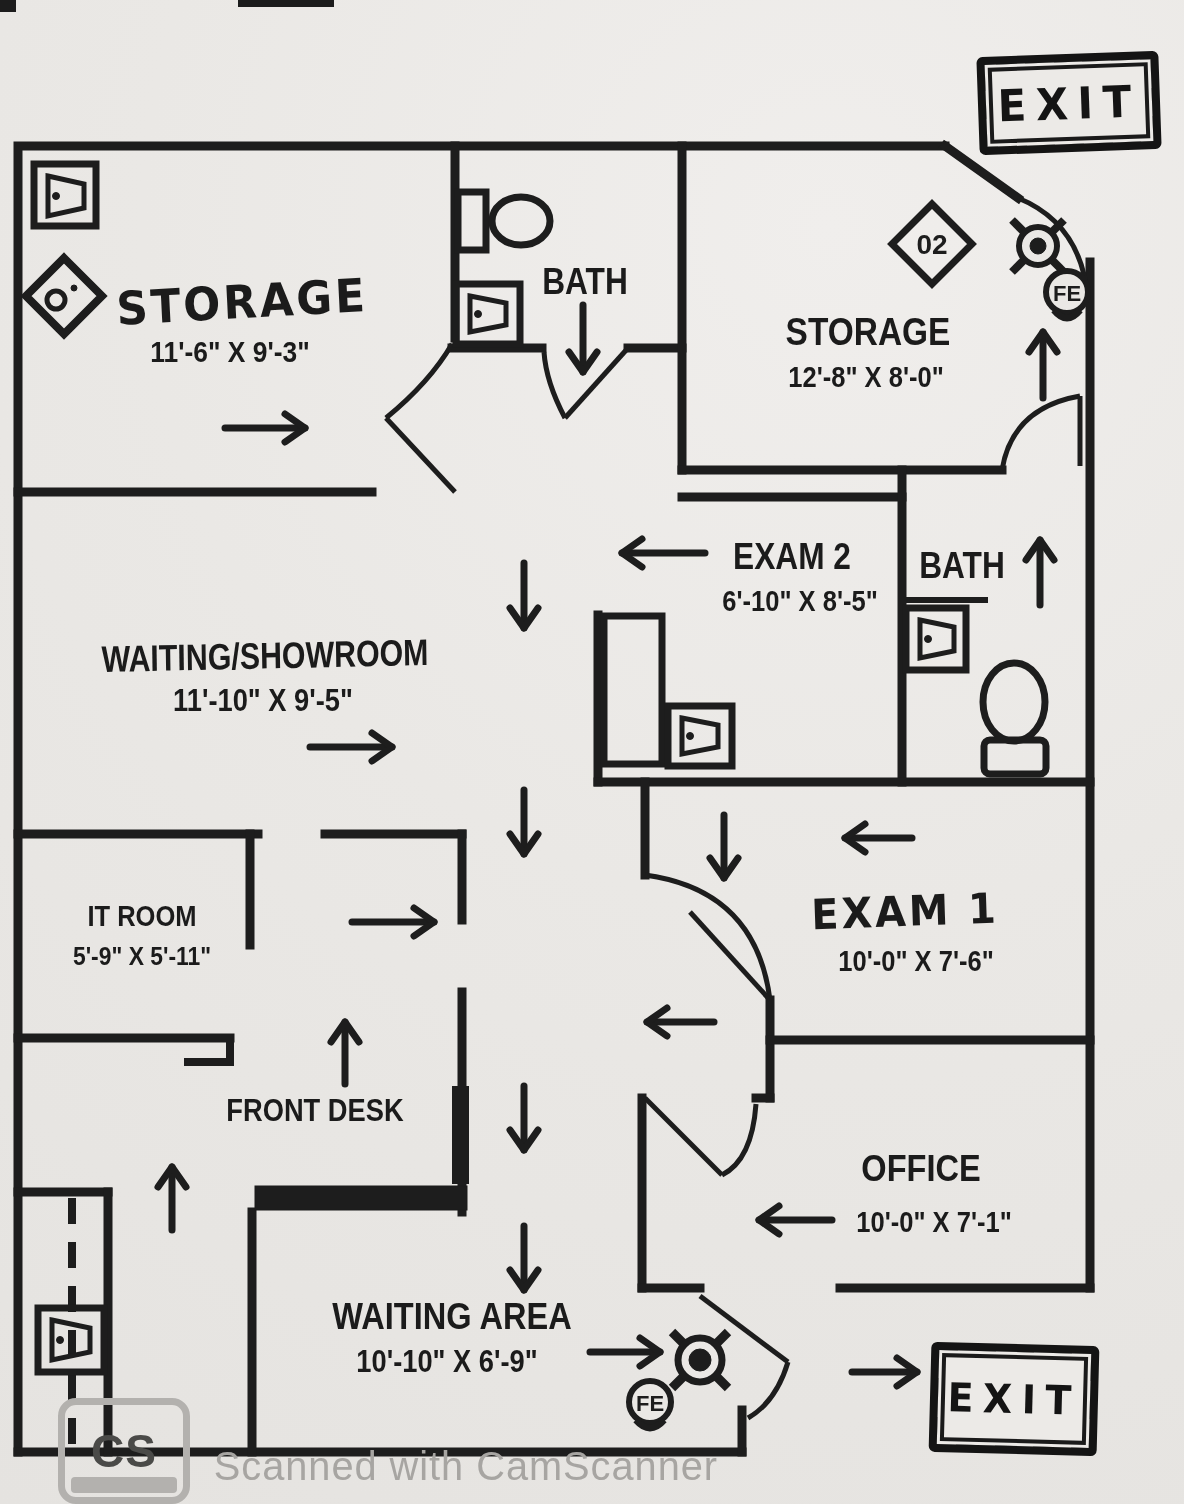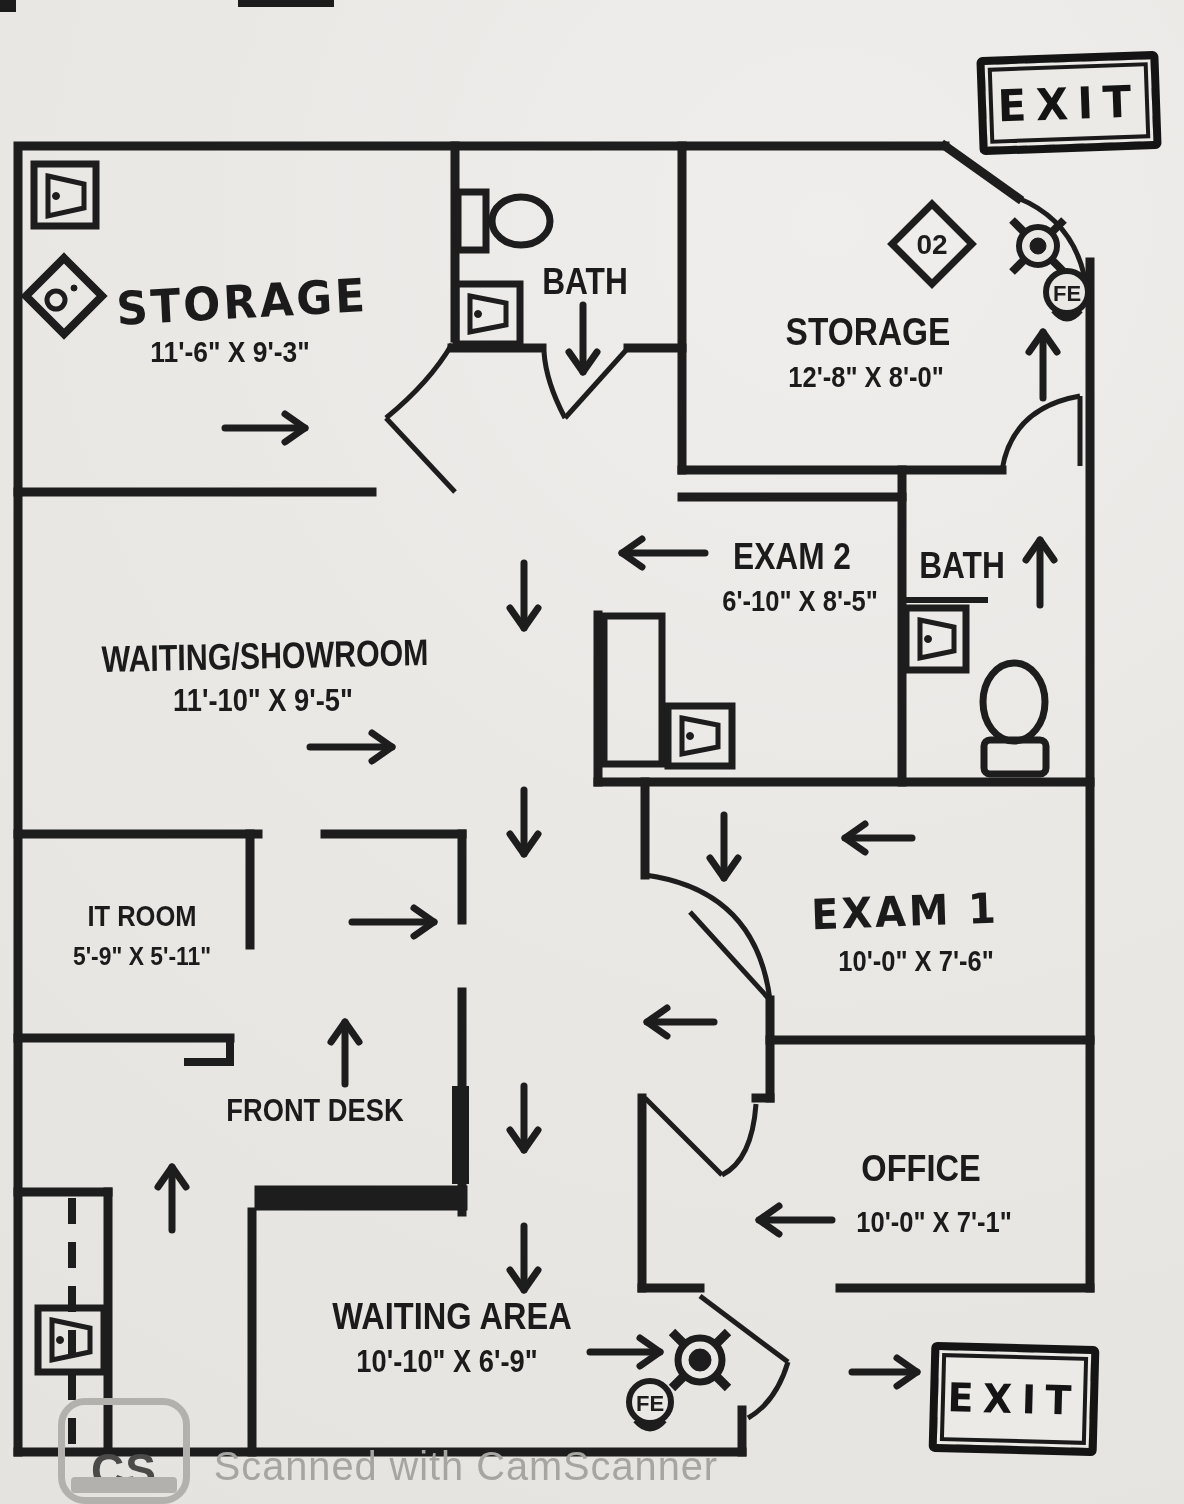--- a/index.html
+++ b/index.html
@@ -22,22 +22,22 @@
     position:absolute;display:flex;align-items:center;justify-content:center;
     border:8px solid #141414;border-radius:6px;background:#eceae7;
     box-shadow:0 0 0 3px #eceae7 inset, 0 0 0 7px #1a1a1a inset;
   }
   .exit-box span{
     font-family:"DejaVu Sans",sans-serif;font-weight:700;color:#141414;
     letter-spacing:10px;transform:scaleX(.95);
   }
   .watermark{position:absolute;left:58px;top:1398px;display:flex;align-items:flex-end;}
   .cs-badge{
-    width:118px;height:92px;border:7px solid #b3b1ae;border-radius:27px;
-    position:relative;display:flex;align-items:flex-end;justify-content:center;
+    width:118px;height:92px;border:7px solid #b3b1ae;border-radius:18px;
+    position:relative;display:flex;align-items:center;justify-content:center;
     color:#4a4a48;font-weight:700;font-size:46px;letter-spacing:1px;
     font-family:"Liberation Sans",sans-serif;
   }
   .cs-badge::after{
     content:"";position:absolute;left:6px;right:6px;bottom:4px;height:16px;
     background:#b3b1ae;border-radius:4px;
   }
   .wm-text{
     margin-left:16px;margin-bottom:14px;color:#a7a5a2;font-size:41px;font-weight:400;
     font-family:"Liberation Sans",sans-serif;letter-spacing:1px;transform:scaleX(.97);

